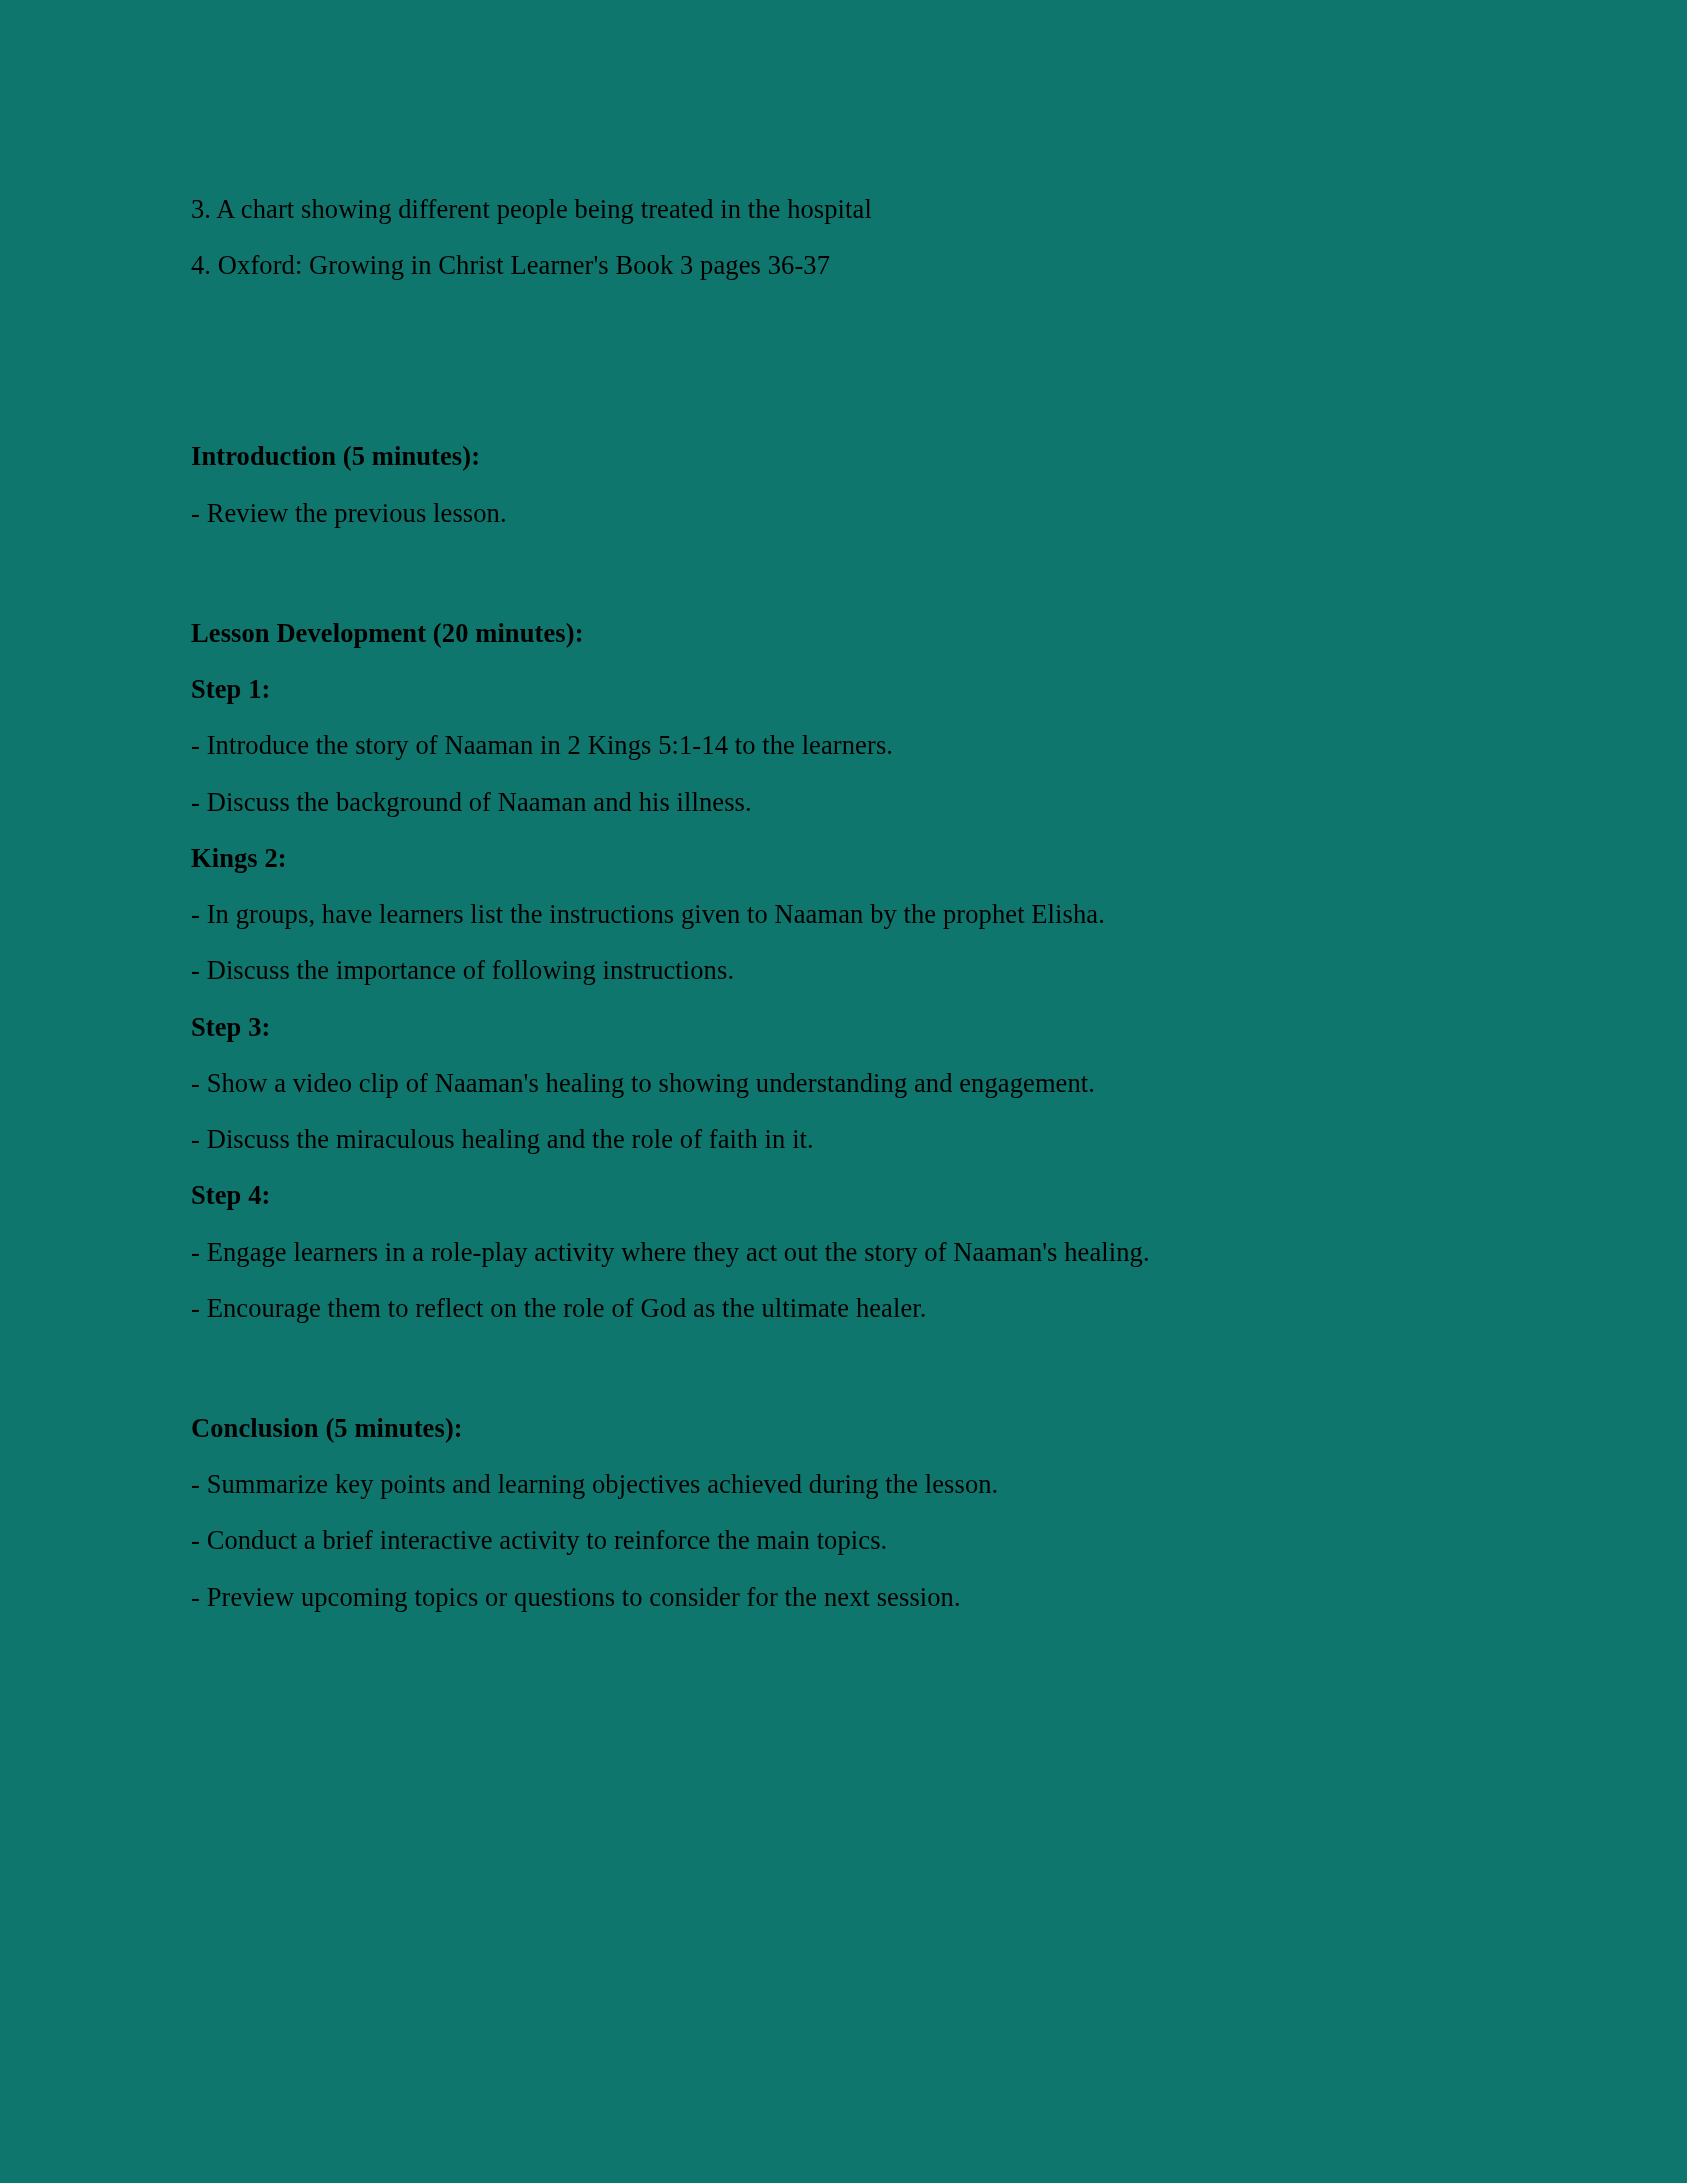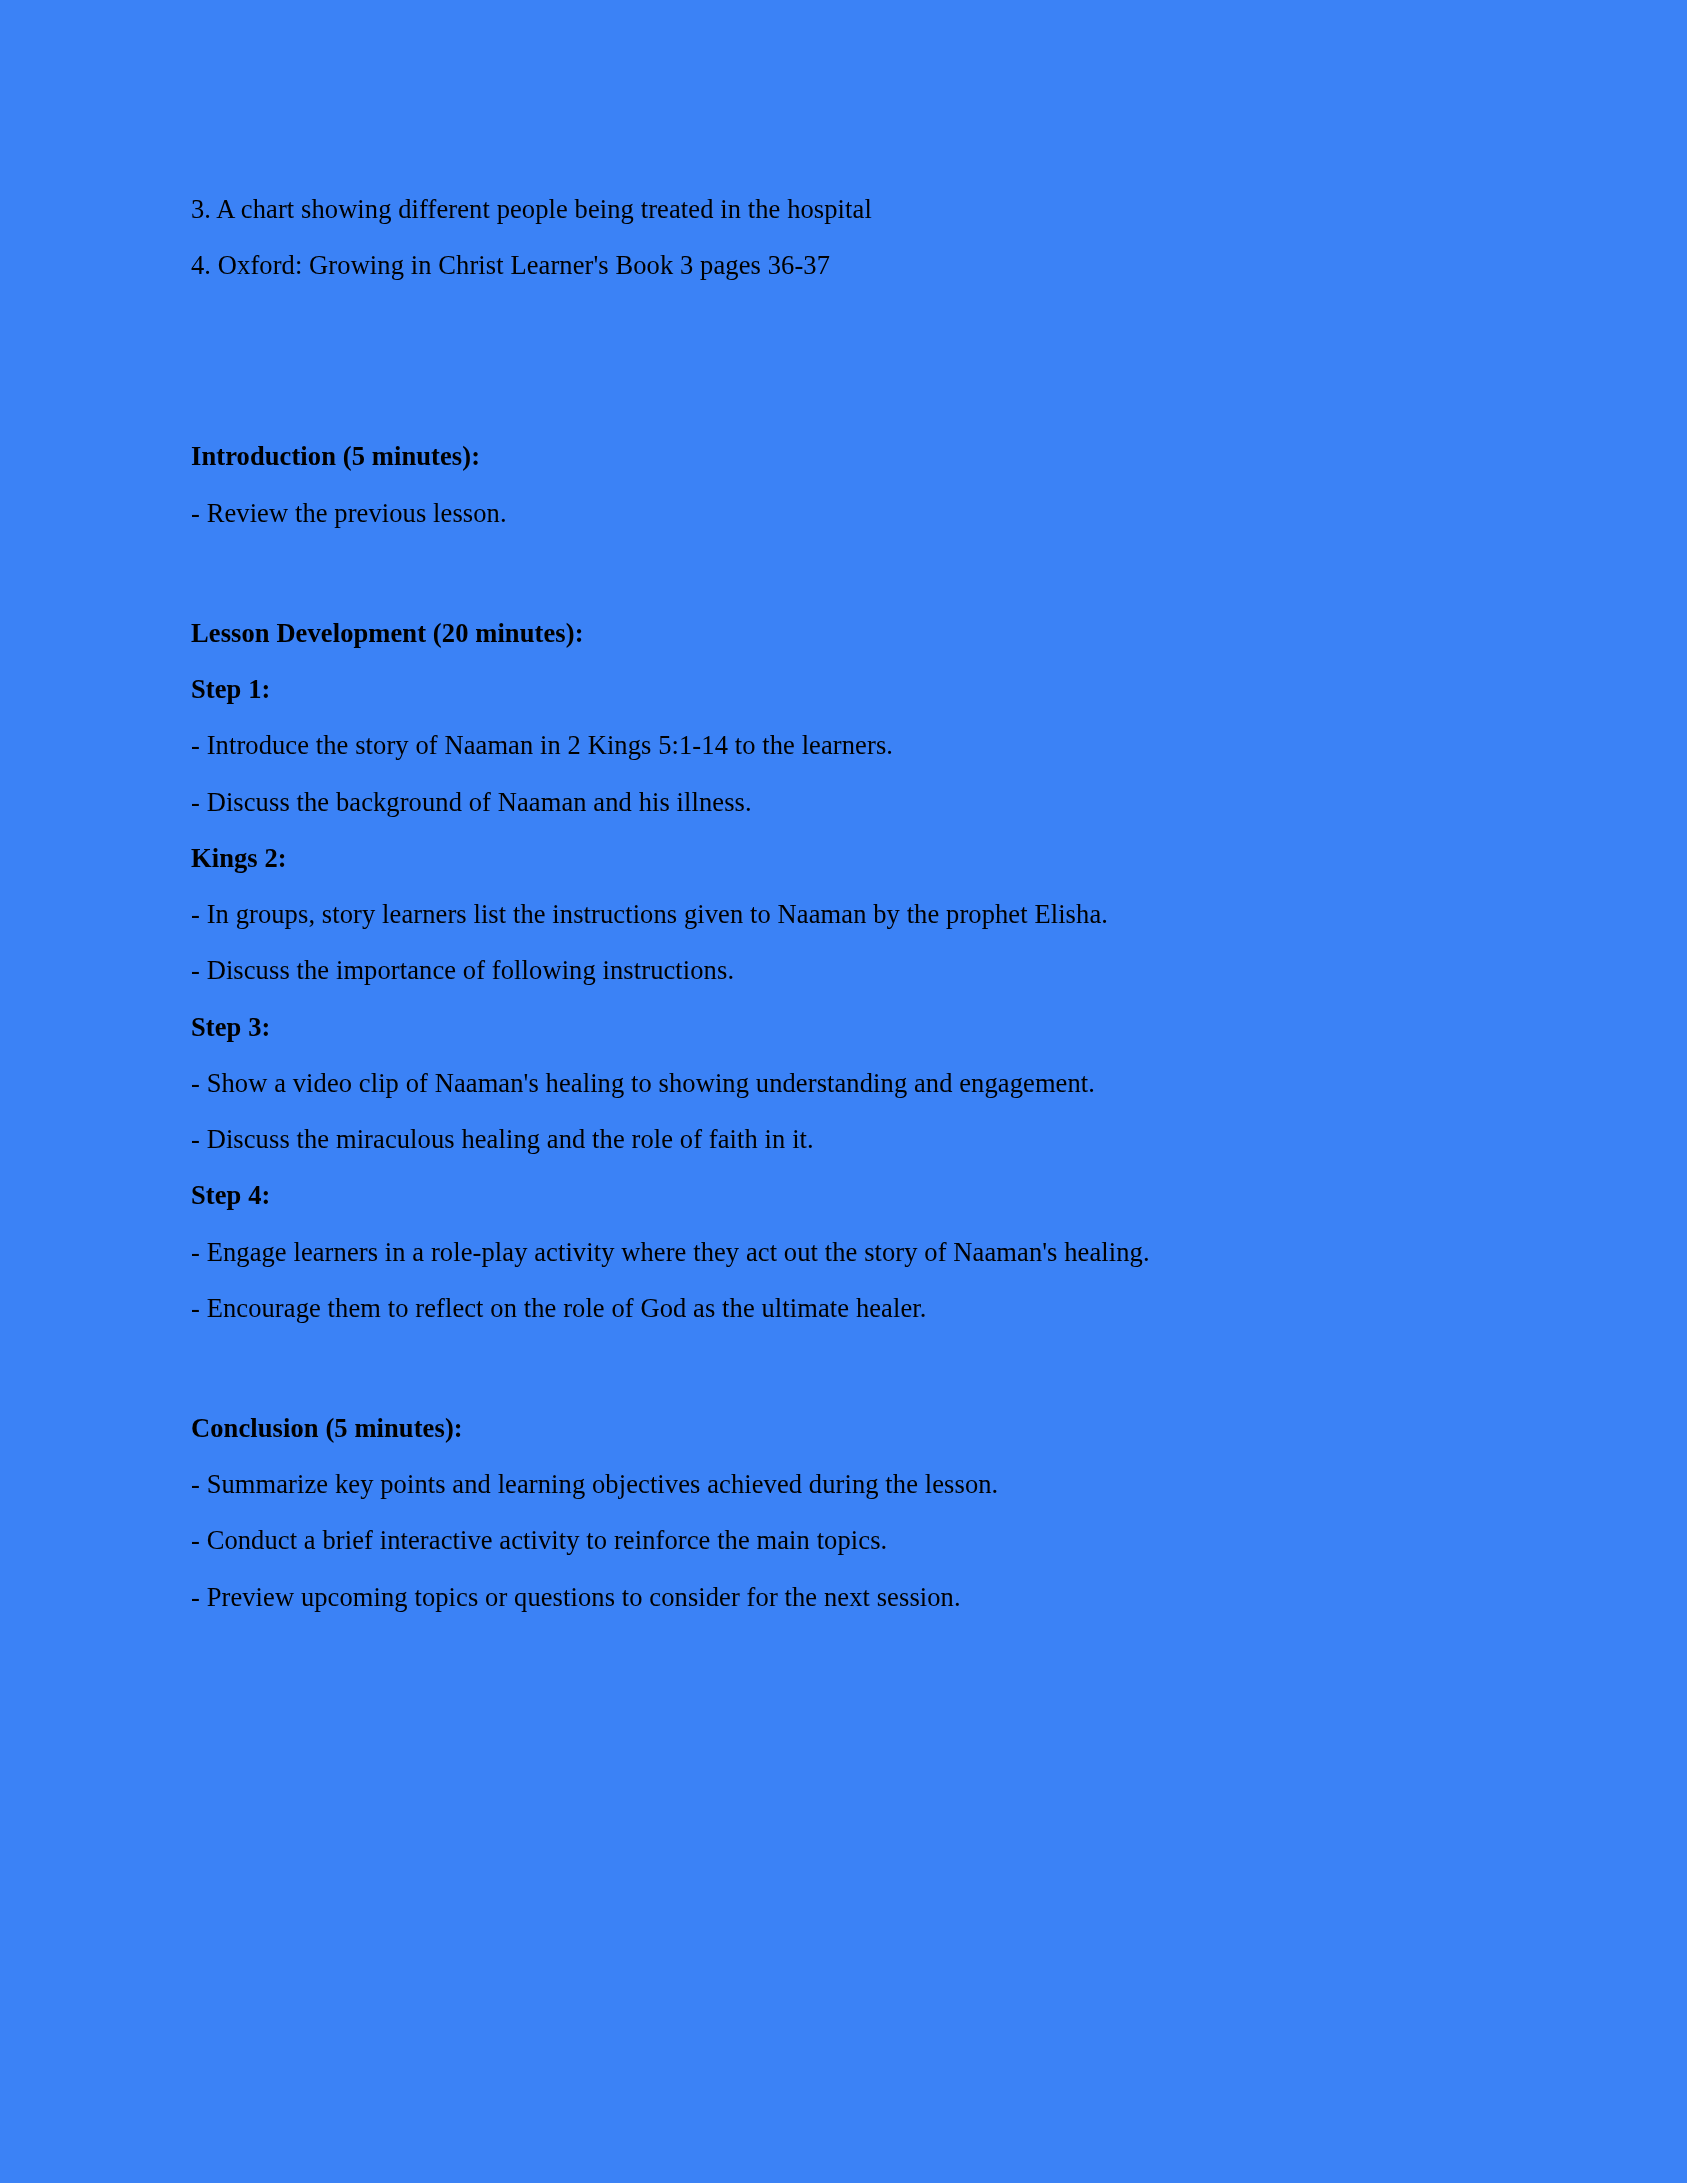--- a/index.html
+++ b/index.html
@@ -4,21 +4,21 @@
 <style>
   html, body {
     margin: 0;
     padding: 0;
     background: #ffffff;
   }
   .page {
     position: relative;
     width: 1687px;
     height: 2183px;
-    background: #3b82f6;
+    background: #0f766e;
     box-sizing: border-box;
     padding: 192px 245px 0 191px;
     font-family: "Liberation Serif", "DejaVu Serif", serif;
     color: #000000;
     overflow: hidden;
   }
   .line {
     font-size: 26.5px;
     line-height: 1.33;
     margin: 0 0 21px 0;
@@ -64,21 +64,21 @@
   <div class="spacer-md"></div>
 
   <div class="block">
     <p class="line heading">Lesson Development (20 minutes):</p>
 
     <p class="line heading">Step 1:</p>
     <p class="line para">- Introduce the story of Naaman in 2 Kings 5:1-14 to the learners.</p>
     <p class="line para">- Discuss the background of Naaman and his illness.</p>
 
     <p class="line heading">Kings 2:</p>
-    <p class="line para">- In groups, story learners list the instructions given to Naaman by the prophet Elisha.</p>
+    <p class="line para">- In groups, have learners list the instructions given to Naaman by the prophet Elisha.</p>
     <p class="line para">- Discuss the importance of following instructions.</p>
 
     <p class="line heading">Step 3:</p>
     <p class="line para">- Show a video clip of Naaman's healing to showing understanding and engagement.</p>
     <p class="line para">- Discuss the miraculous healing and the role of faith in it.</p>
 
     <p class="line heading">Step 4:</p>
     <p class="line para">- Engage learners in a role-play activity where they act out the story of Naaman's healing.</p>
     <p class="line para">- Encourage them to reflect on the role of God as the ultimate healer.</p>
   </div>

